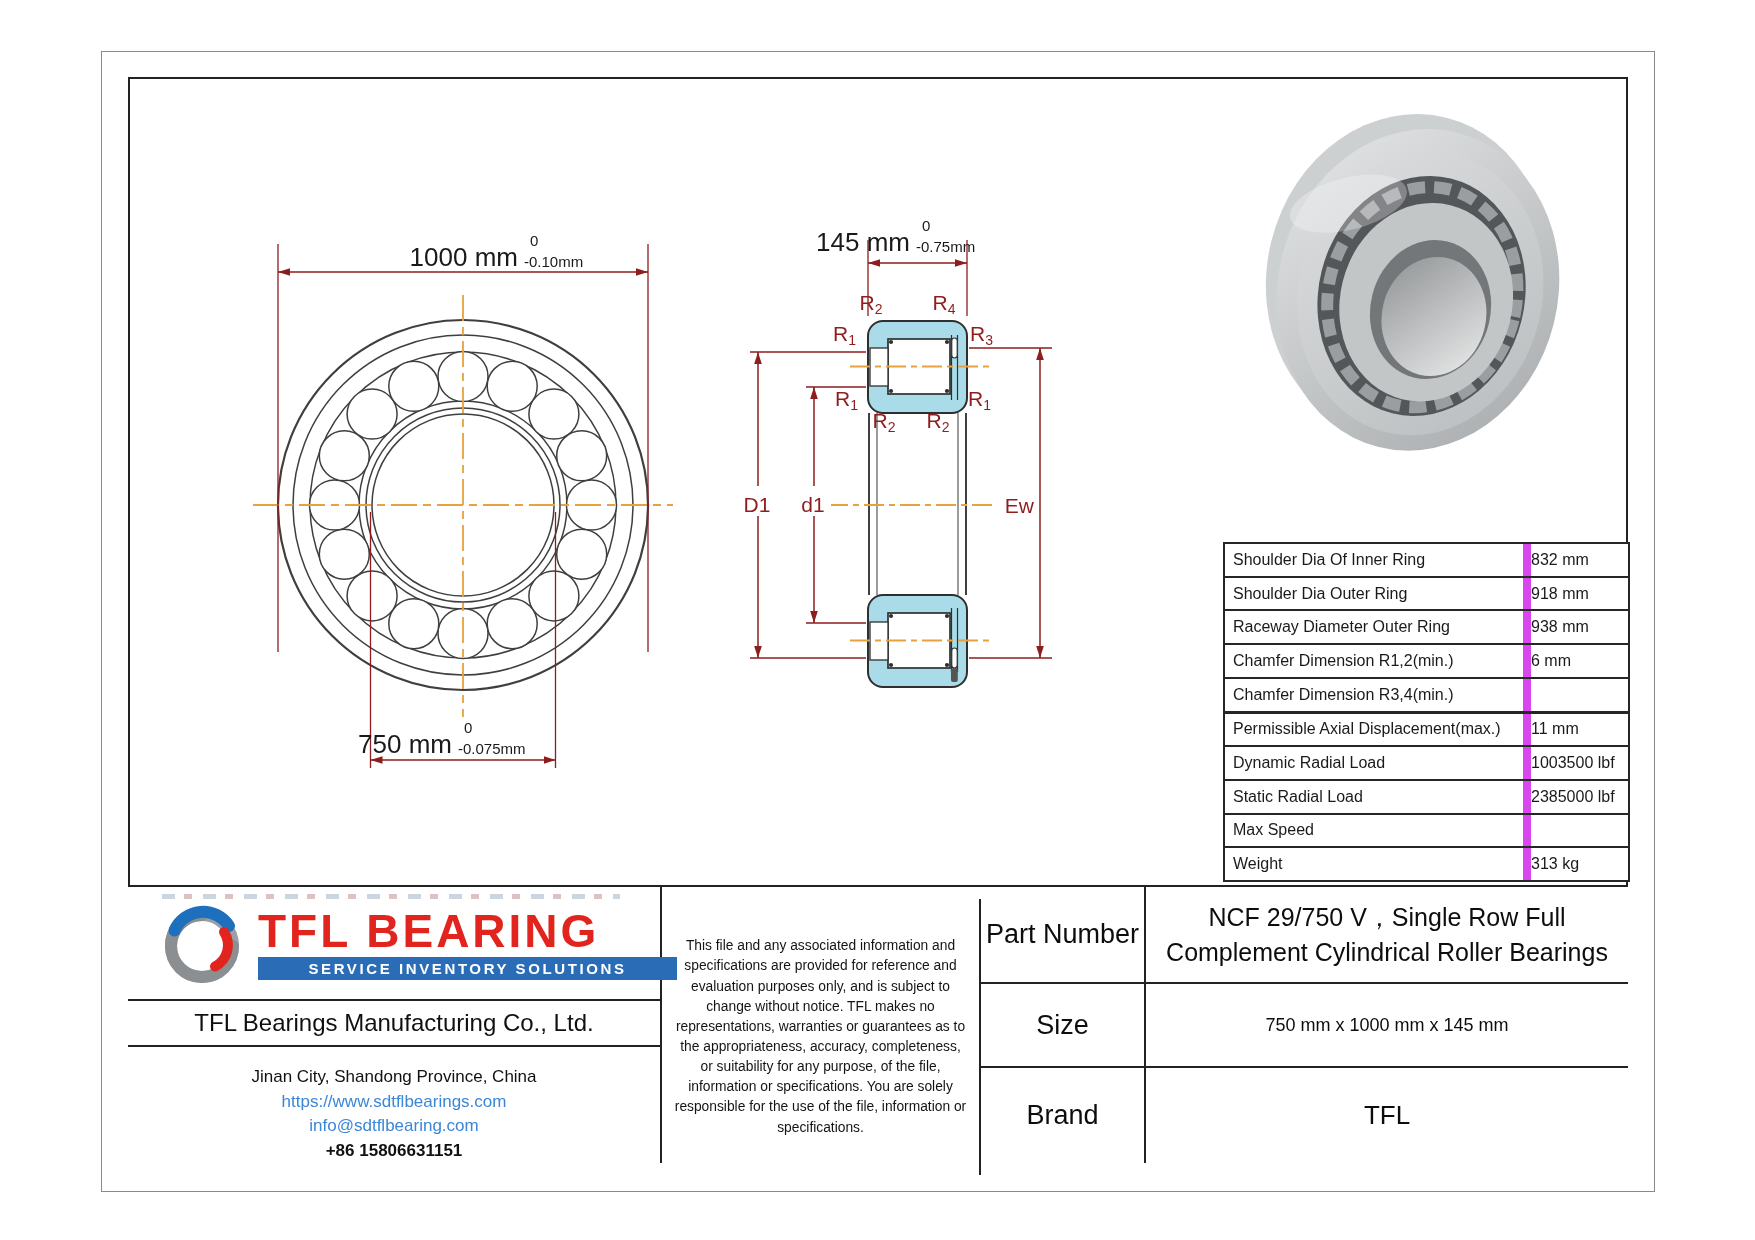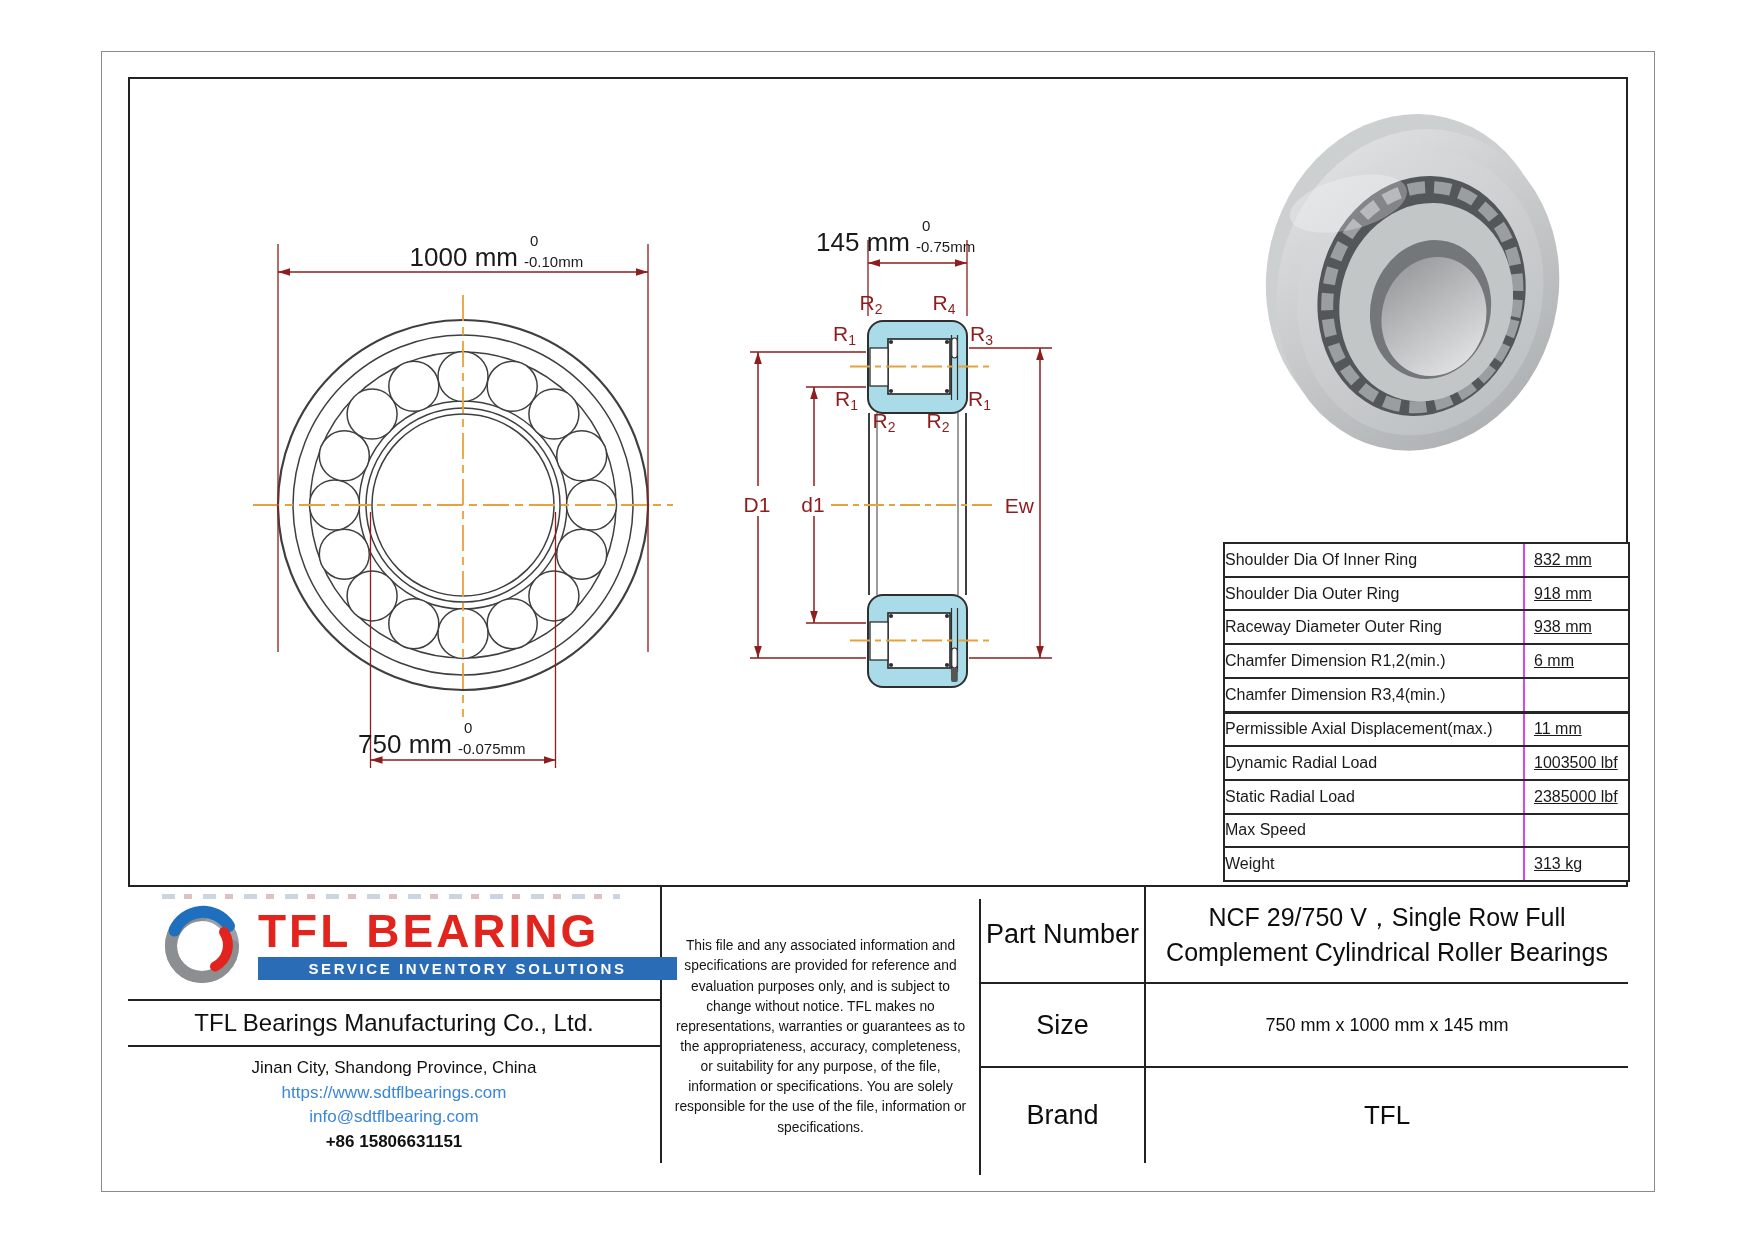--- a/index.html
+++ b/index.html
@@ -13,37 +13,37 @@
 
   
   .spec-table{position:absolute;left:1223px;top:542px;width:407px;height:340px;
               border:2px solid #262626;box-sizing:border-box;display:flex;flex-direction:column;
               background:#fff;}
   .spec-row{flex:1;display:grid;grid-template-columns:298px 1fr;border-top:2px solid #262626;}
   .spec-row:first-child{border-top:none;}
   .spec-row.heavy{border-top:3px solid #262626;}
   .spec-label,.spec-value{display:flex;align-items:center;font-size:16px;color:#1a1a1a;
               white-space:nowrap;overflow:hidden;}
-  .spec-label{padding-left:0;}
-  .spec-value{border-left:2px solid #d946ef;padding-left:9px;text-decoration:underline;}
+  .spec-label{padding-left:8px;}
+  .spec-value{border-left:8px solid #d946ef;padding-left:0;}
 
   
   .title-block{position:absolute;left:128px;top:885px;width:1500px;height:276px;
                border-top:2px solid #222;box-sizing:border-box;background:#fff;}
   .tb-col{position:absolute;top:0;height:276px;box-sizing:border-box;}
   .col-company{left:0;width:534px;border-right:2px solid #222;}
   .col-disclaimer{left:534px;width:319px;border-right:2px solid #222;
                   display:flex;align-items:center;margin-top:12px;}
   .col-labels{left:853px;width:165px;border-right:2px solid #222;}
   .col-values{left:1018px;width:482px;}
   .logo-cell{position:relative;height:112px;}
   .name-cell{height:46px;border-top:2px solid #222;display:flex;align-items:center;justify-content:center;
              font-size:24px;color:#101010;box-sizing:border-box;}
   .addr-cell{height:118px;border-top:2px solid #222;box-sizing:border-box;text-align:center;
-             padding-top:9px;font-size:17px;line-height:24.5px;}
+             padding-top:18px;font-size:17px;line-height:24.5px;}
   .addr-link{color:#3b86d8;text-decoration:none;display:block;}
   .addr-phone{font-weight:700;margin-top:21px;}
   .disclaimer{font-size:13.8px;line-height:1.46;text-align:center;padding:0 12px;color:#141414;}
   .tb-row{display:flex;align-items:center;justify-content:center;box-sizing:border-box;text-align:center;}
   .tb-row.r1{height:95px;}
   .tb-row.r2{height:84px;border-top:2px solid #222;text-align:right;}
   .tb-row.r3{height:97px;border-top:2px solid #222;}
   .tb-field-label{font-size:27px;color:#0d0d0d;}
   .tb-field-value{font-size:25px;line-height:1.38;color:#0d0d0d;padding:0 6px;}
 

